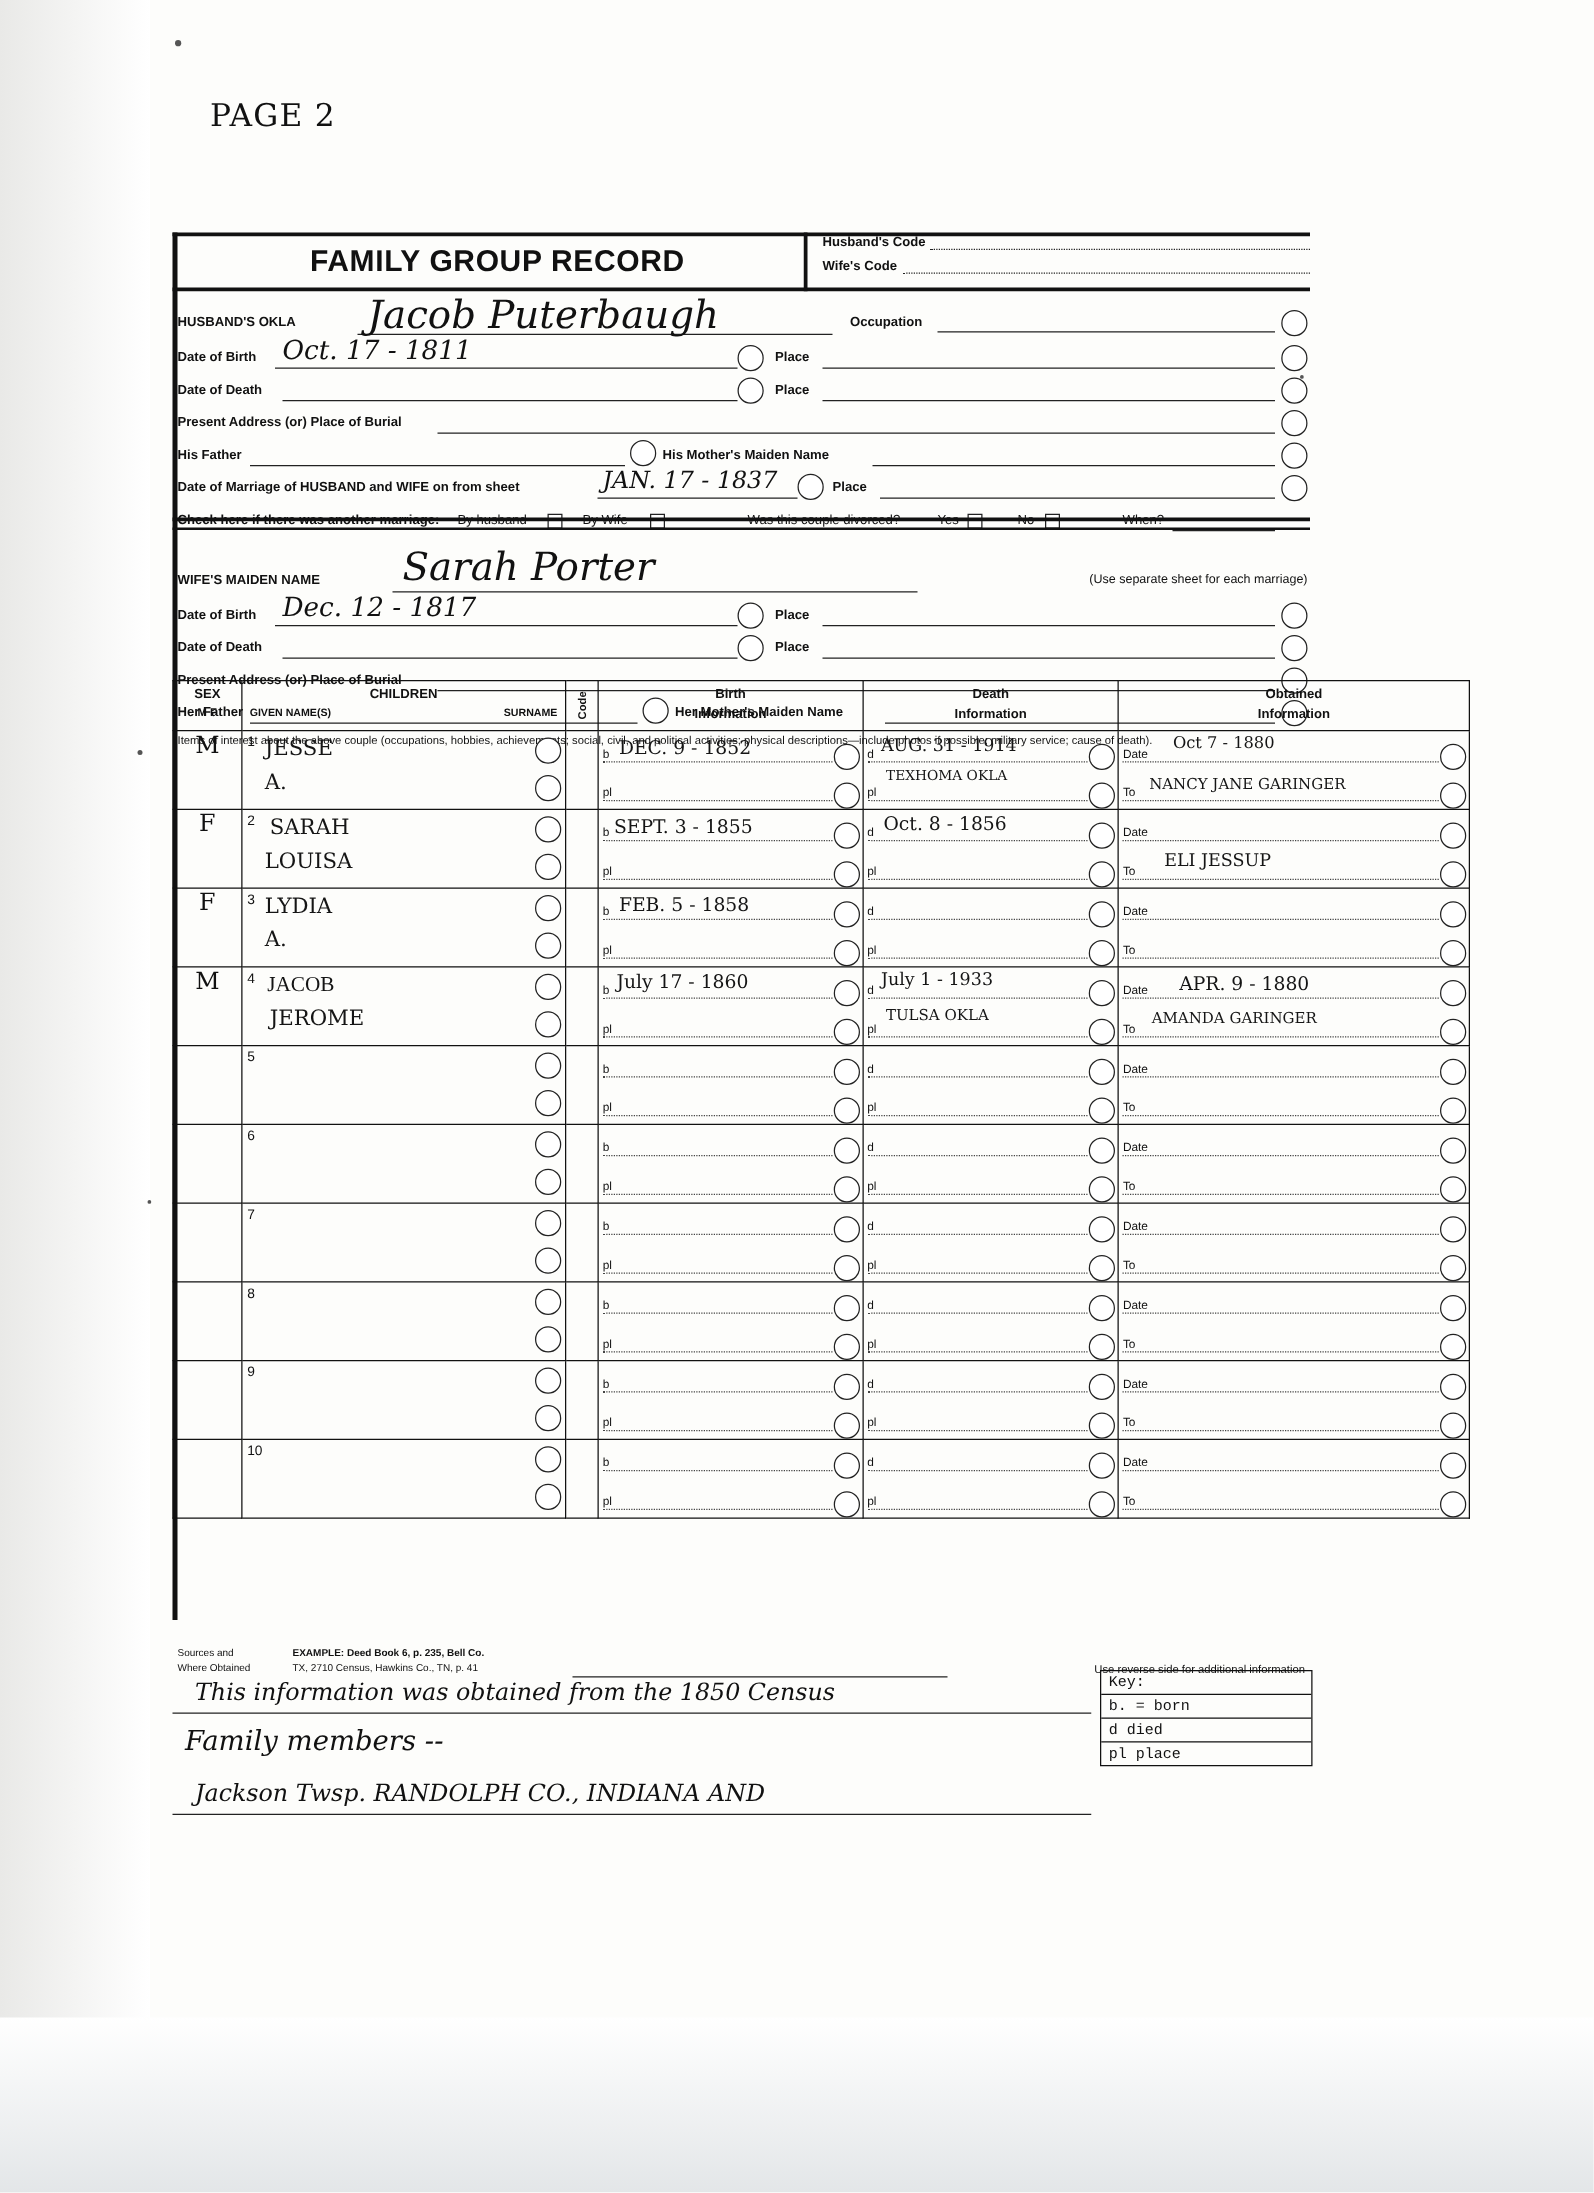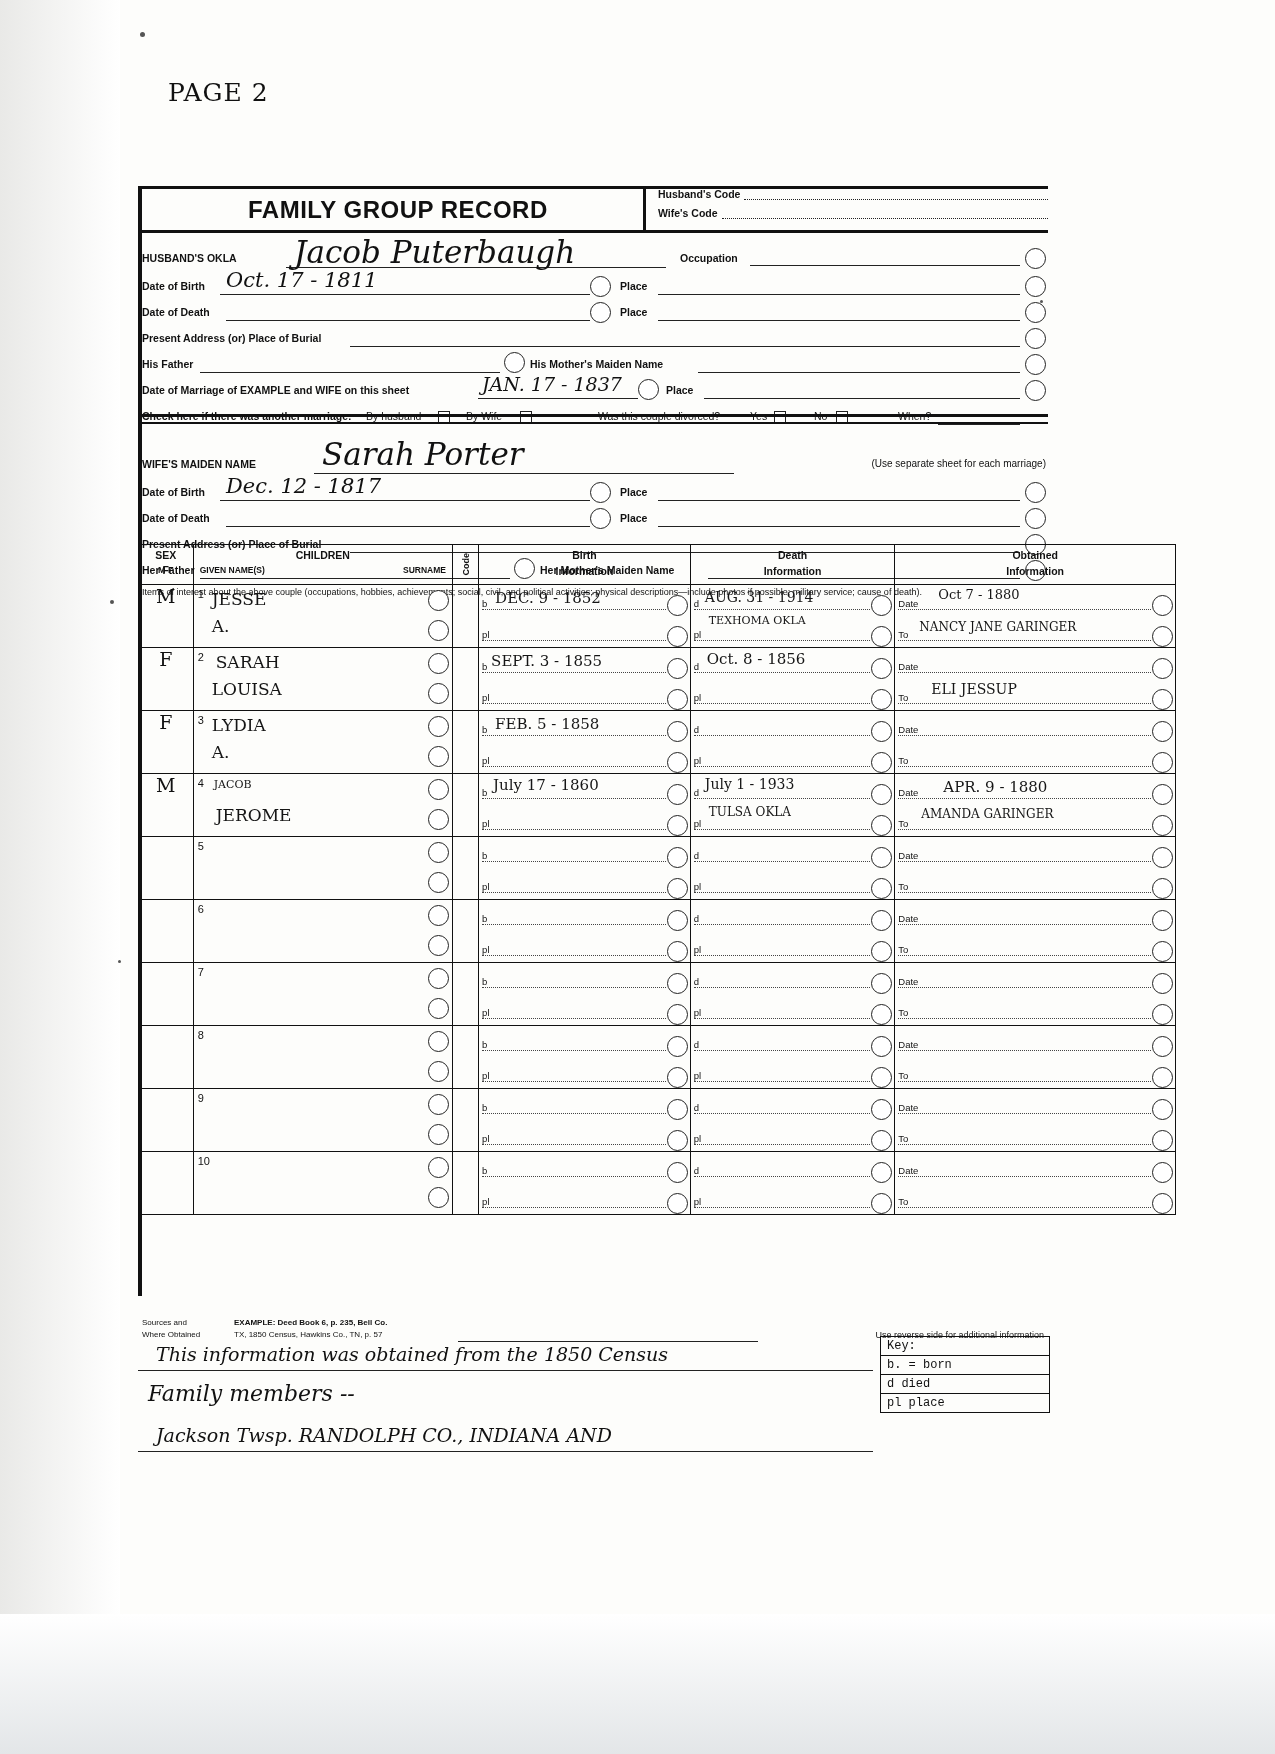--- a/index.html
+++ b/index.html
@@ -130,21 +130,21 @@
         <div class="ul" style="left:62px;top:21px;width:300px;"></div>
         <div class="hv" style="left:68px;top:2px;font-size:13px;"></div>
         <span class="circle" style="position:absolute;left:366px;top:2px;"></span>
         <div class="lab" style="left:392px;top:8px;">His Mother's Maiden Name</div>
         <div class="ul" style="left:560px;top:21px;width:322px;"></div>
         <div class="hv" style="left:566px;top:2px;font-size:13px;"></div>
         <span class="circle" style="position:absolute;right:2px;top:4px;"></span>
       </div>
 
       <div style="position:relative;height:26px;">
-        <div class="lab" style="left:4px;top:8px;">Date of Marriage of EXAMPLE and WIFE on this sheet</div>
+        <div class="lab" style="left:4px;top:8px;">Date of Marriage of HUSBAND and WIFE on from sheet</div>
         <div class="ul" style="left:340px;top:21px;width:160px;"></div>
         <div class="hv" style="left:344px;top:-3px;font-size:19px;">JAN. 17 - 1837</div>
         <span class="circle" style="position:absolute;left:500px;top:3px;"></span>
         <div class="lab" style="left:528px;top:8px;">Place</div>
         <div class="ul" style="left:566px;top:21px;width:316px;"></div>
         <div class="hv" style="left:570px;top:2px;font-size:13px;"></div>
         <span class="circle" style="position:absolute;right:2px;top:4px;"></span>
       </div>
 
       <div style="position:relative;height:26px;">
@@ -432,21 +432,21 @@
               <span class="circle cirR"></span>
             </div>
           </td>
         </tr>
 
         <tr>
           <td class="sexcell">M</td>
           <td>
             <div class="cellline">
               <span class="numcell">4</span>
-              <span class="hw" style="left:20px;top:4px;font-size:11px;">JACOB</span>
+              <span class="hw" style="left:20px;top:4px;font-size:17px;font-family:Liberation Serif, serif;">JACOB</span>
               <span class="circle" style="position:absolute;right:3px;top:5px;"></span>
             </div>
             <div class="cellline">
               <span class="hw" style="left:22px;top:0px;font-size:17px;">JEROME</span>
               <span class="circle" style="position:absolute;right:3px;top:4px;"></span>
             </div>
           </td>
           <td></td>
           <td>
             <div class="cellline">
@@ -796,21 +796,21 @@
       </tbody>
     </table>
 
     <div class="bottomnote">
       <div style="position:relative;height:12px;">
         <span style="position:absolute;left:4px;">Sources and</span>
         <span style="position:absolute;left:96px;font-weight:bold;">EXAMPLE: Deed Book 6, p. 235, Bell Co.</span>
       </div>
       <div style="position:relative;height:14px;">
         <span style="position:absolute;left:4px;">Where Obtained</span>
-        <span style="position:absolute;left:96px;">TX, 1850 Census, Hawkins Co., TN, p. 57</span>
+        <span style="position:absolute;left:96px;">TX, 2710 Census, Hawkins Co., TN, p. 41</span>
         <span style="position:absolute;left:320px;right:290px;bottom:2px;border-bottom:1.2px solid #222;height:1px;"></span>
         <span style="position:absolute;right:4px;font-size:9px;">Use reverse side for additional information</span>
       </div>
     </div>
 
     <div class="notelines">
       <div class="noteline">
         <span class="notetext">This information was obtained from the 1850 Census</span>
       </div>
       <div class="noteline" style="border-bottom:none;">

